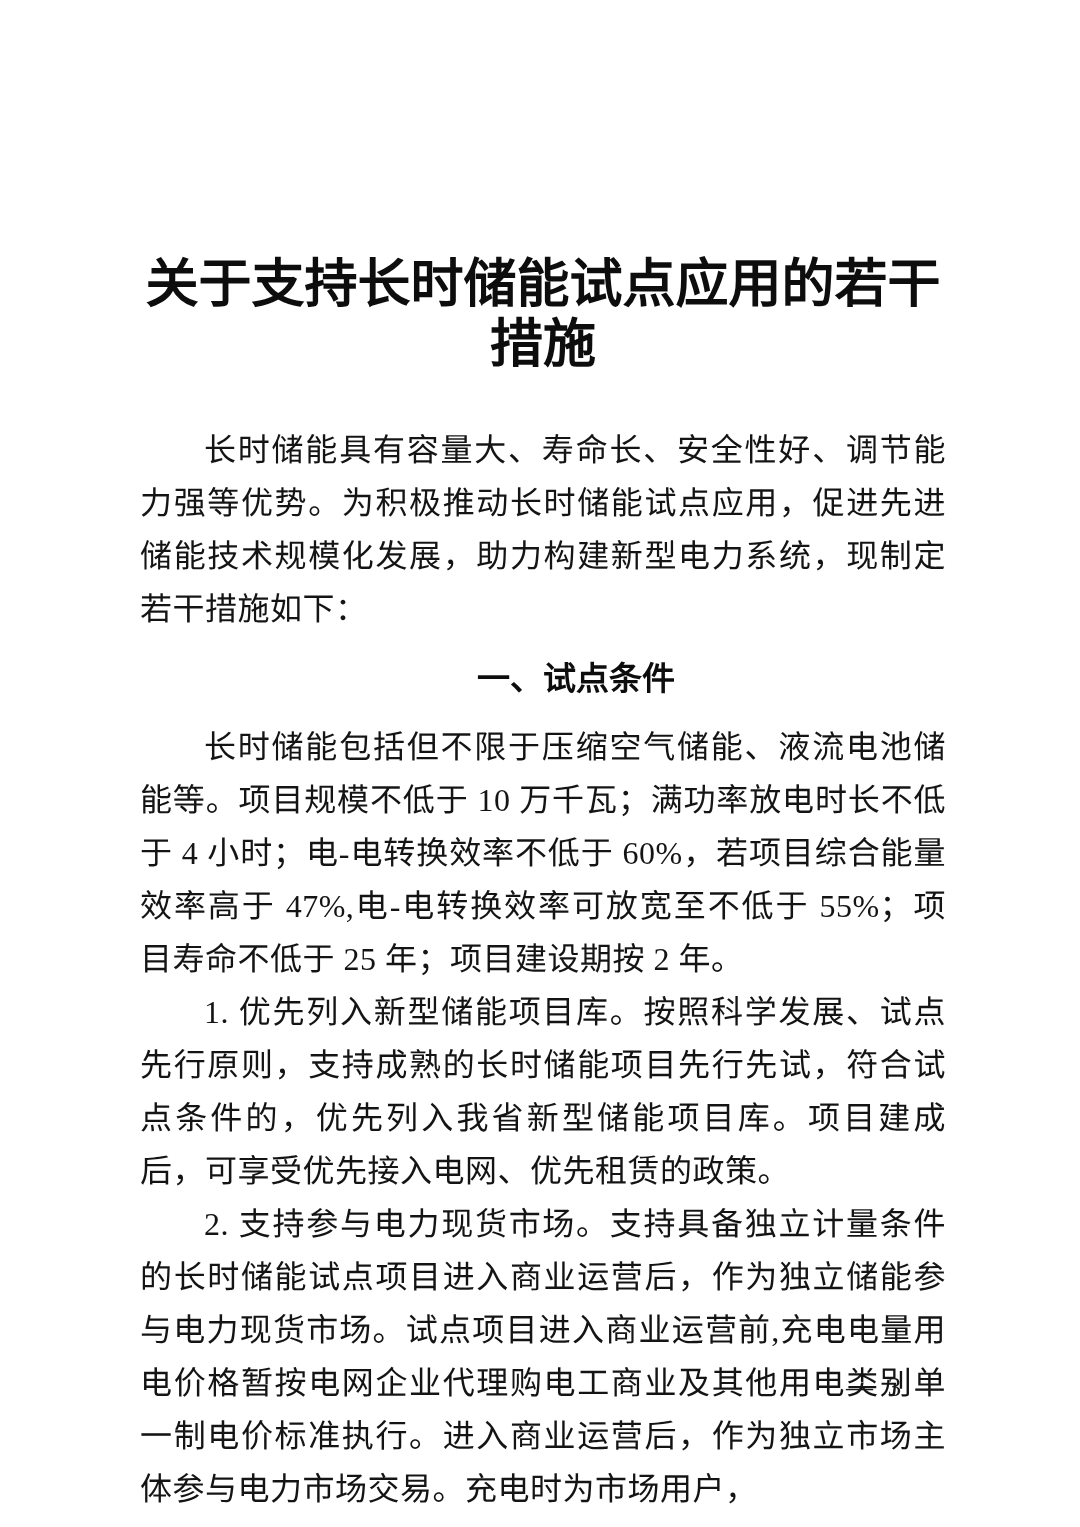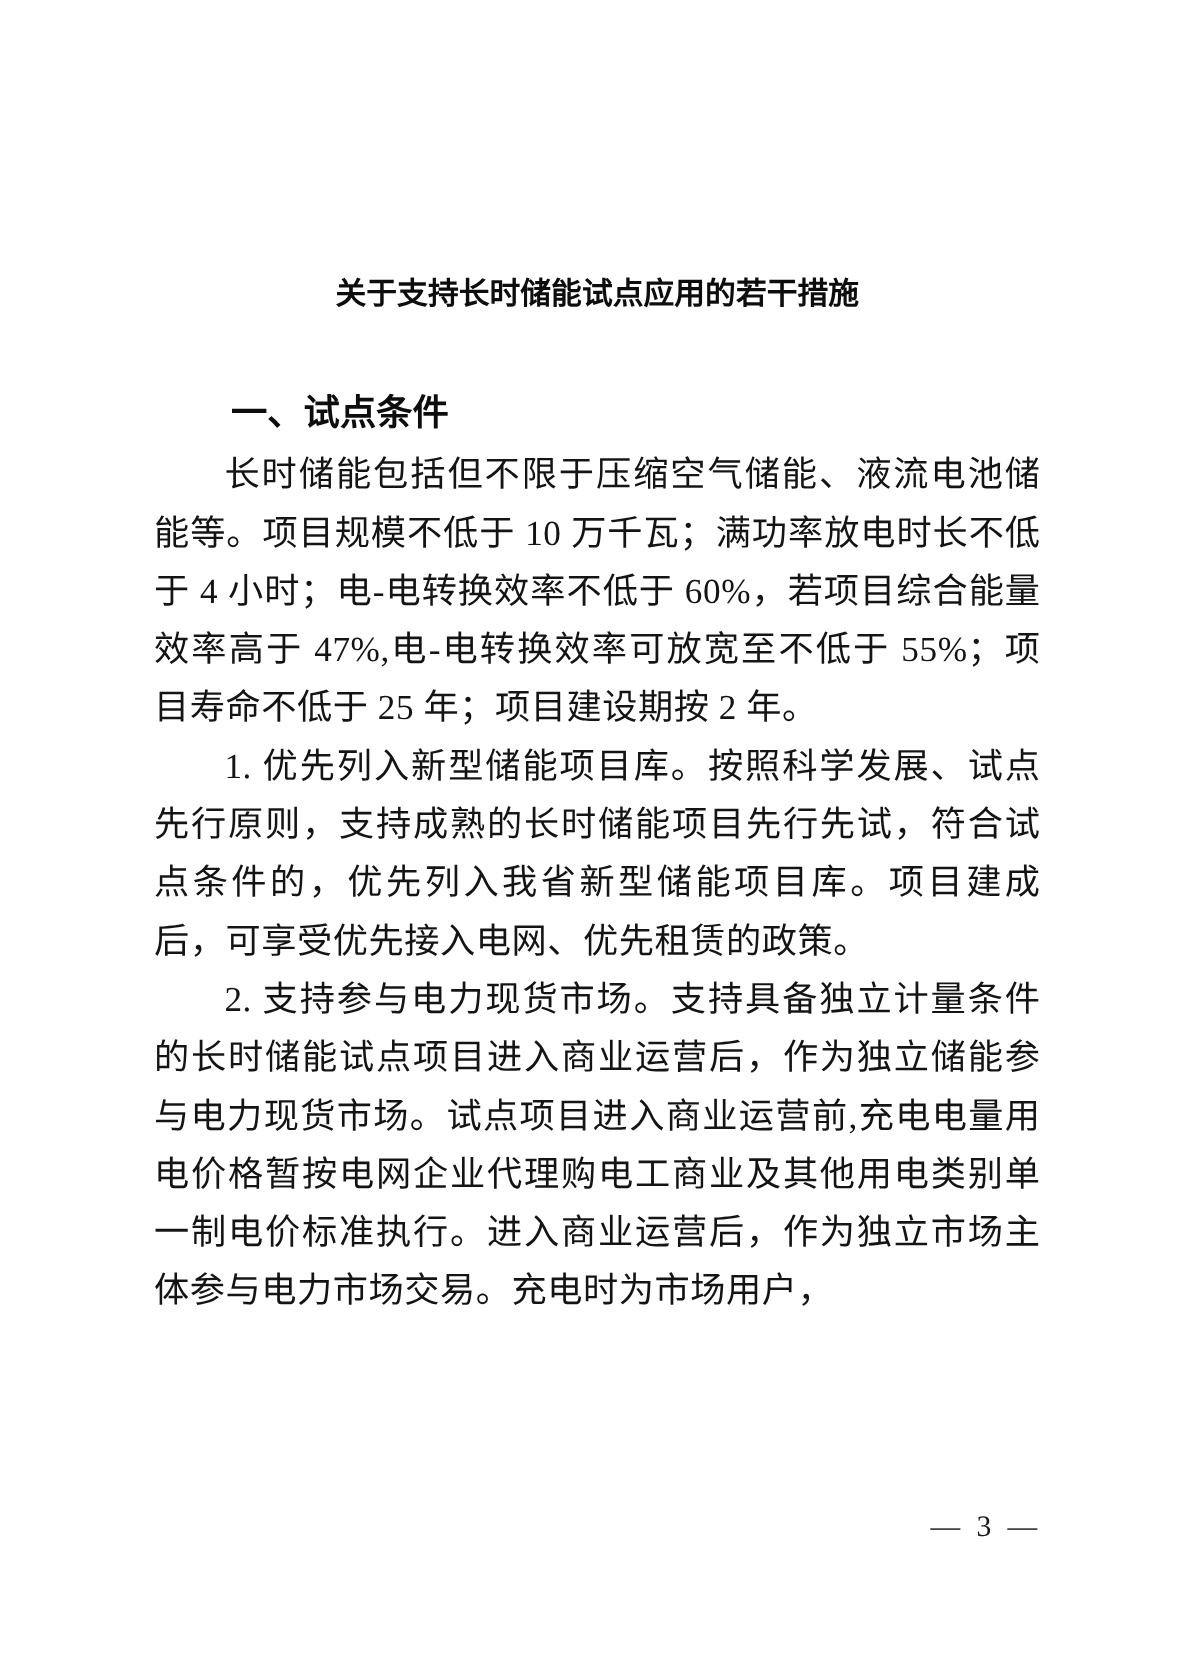--- a/index.html
+++ b/index.html
@@ -17,65 +17,67 @@
     overflow: hidden;
     font-family: "Liberation Serif", "DejaVu Serif", serif;
   }
   .content {
     position: absolute;
     left: 140px;
     top: 238px;
     width: 806px;
   }
   .doc-title {
-    margin: 0 0 50px 0;
-    font-size: 28px;
+    margin: 16px 0 50px 0;
+    font-size: 53px;
     line-height: 60px;
     font-weight: bold;
     text-align: center;
     letter-spacing: 0px;
     color: #0d0d0d;
     font-family: "Liberation Serif", "DejaVu Serif", serif;
   }
   .body-par {
     margin: 0;
     font-size: 32px;
     line-height: 53px;
     text-align: justify;
     text-indent: 2em;
     letter-spacing: 0.5px;
     color: #141414;
   }
   .section-heading {
-    margin: 4px;
+    margin: 16px;
     font-size: 33px;
     line-height: 53px;
     font-weight: bold;
     text-indent: 2em;
     color: #0d0d0d;
     font-family: "Liberation Sans", "DejaVu Sans", sans-serif;
+    text-align: center;
   }
   .page-number {
     position: absolute;
     right: 133px;
     top: 1372px;
     font-size: 27px;
     line-height: 30px;
     letter-spacing: 4px;
     color: #1a1a1a;
     font-family: "Liberation Serif", "DejaVu Serif", serif;
   }
 </style>
 </head>
 <body>
 
 <div class="page">
   <div class="content">
     <h1 class="doc-title">关于支持长时储能试点应用的若干措施</h1>
 
+    <p class="body-par">长时储能具有容量大、寿命长、安全性好、调节能力强等优势。为积极推动长时储能试点应用，促进先进储能技术规模化发展，助力构建新型电力系统，现制定若干措施如下：</p>
 
     <h2 class="section-heading">一、试点条件</h2>
 
     <p class="body-par">长时储能包括但不限于压缩空气储能、液流电池储能等。项目规模不低于 10 万千瓦；满功率放电时长不低于 4 小时；电-电转换效率不低于 60%，若项目综合能量效率高于 47%,电-电转换效率可放宽至不低于 55%；项目寿命不低于 25 年；项目建设期按 2 年。</p>
 
 
     <p class="body-par">1. 优先列入新型储能项目库。按照科学发展、试点先行原则，支持成熟的长时储能项目先行先试，符合试点条件的，优先列入我省新型储能项目库。项目建成后，可享受优先接入电网、优先租赁的政策。</p>
 
     <p class="body-par">2. 支持参与电力现货市场。支持具备独立计量条件的长时储能试点项目进入商业运营后，作为独立储能参与电力现货市场。试点项目进入商业运营前,充电电量用电价格暂按电网企业代理购电工商业及其他用电类别单一制电价标准执行。进入商业运营后，作为独立市场主体参与电力市场交易。充电时为市场用户，</p>
   </div>

